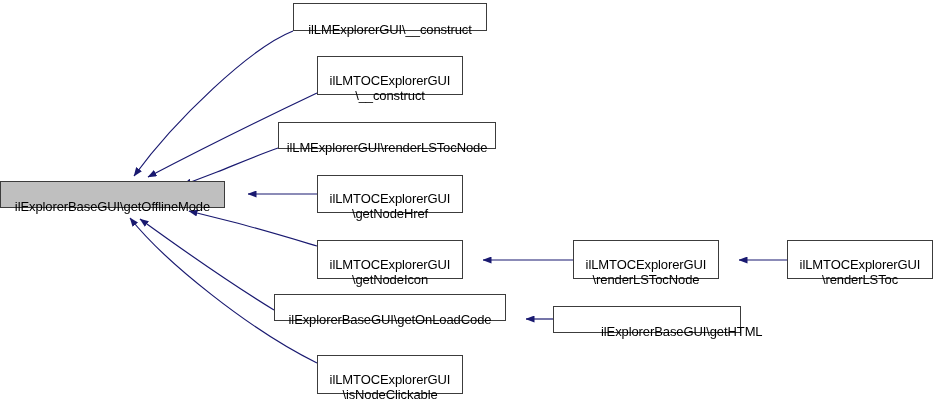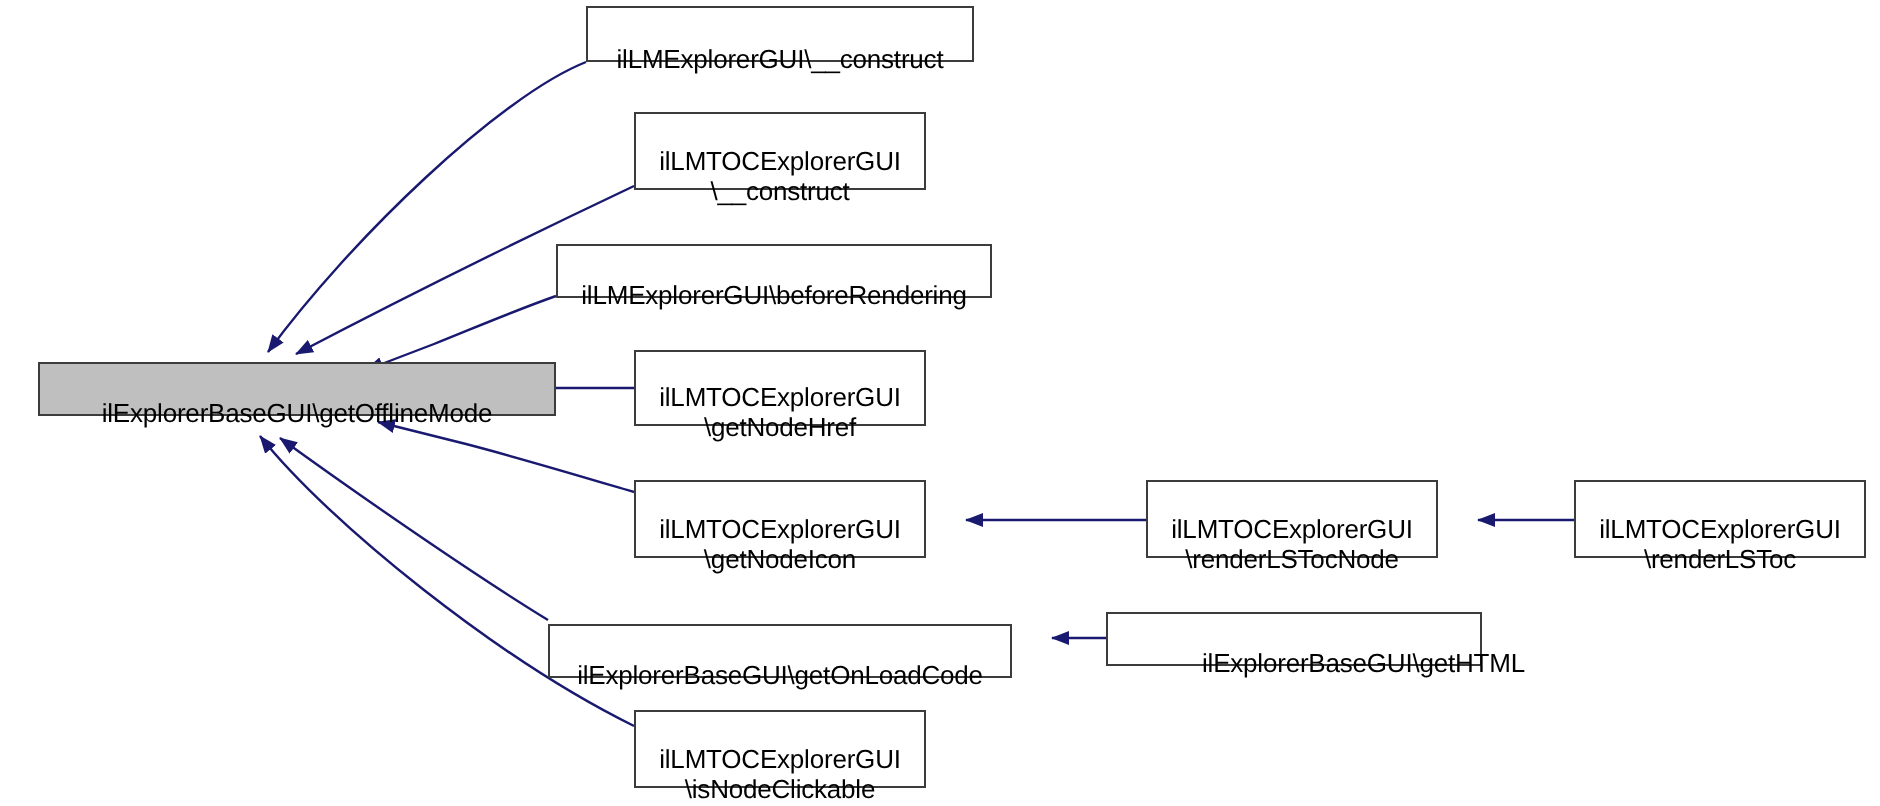--- a/index.html
+++ b/index.html
@@ -71,30 +71,30 @@
         <path d="M317,246 C290,238 260,229 233,222 L189,211" fill="none" stroke="#191970" stroke-width="1.2" marker-end="url(#arrowhead)"></path>
         <path d="M274,310 C238,288 180,248 140,219" fill="none" stroke="#191970" stroke-width="1.2" marker-end="url(#arrowhead)"></path>
         <path d="M317,363 C250,330 165,262 130,218" fill="none" stroke="#191970" stroke-width="1.2" marker-end="url(#arrowhead)"></path>
         <path d="M573,260 L483,260" fill="none" stroke="#191970" stroke-width="1.2" marker-end="url(#arrowhead)"></path>
         <path d="M787,260 L739,260" fill="none" stroke="#191970" stroke-width="1.2" marker-end="url(#arrowhead)"></path>
         <path d="M553,319 L526,319" fill="none" stroke="#191970" stroke-width="1.2" marker-end="url(#arrowhead)"></path>
       </g>
   </svg>
 
   <div id="nodes-group">
-      <div class="node highlight" style="left: 19px; top: 181px; width: 259px; height: 27px;"><span class="node-label">ilExplorerBaseGUI\getOfflineMode</span></div>
+      <div class="node highlight" style="left: 0; top: 181px; width: 225px; height: 27px;"><span class="node-label">ilExplorerBaseGUI\getOfflineMode</span></div>
       <div class="node" style="left: 293px; top: 3px; width: 194px; height: 28px;"><span class="node-label">ilLMExplorerGUI\__construct</span></div>
       <div class="node" style="left: 317px; top: 56px; width: 146px; height: 39px;"><span class="node-label">ilLMTOCExplorerGUI
 \__construct</span></div>
-      <div class="node" style="left: 278px; top: 122px; width: 218px; height: 27px;"><span class="node-label">ilLMExplorerGUI\beforeRendering</span></div>
+      <div class="node" style="left: 278px; top: 122px; width: 218px; height: 27px;"><span class="node-label">ilLMExplorerGUI\renderLSTocNode</span></div>
       <div class="node" style="left: 317px; top: 175px; width: 146px; height: 38px;"><span class="node-label">ilLMTOCExplorerGUI
 \getNodeHref</span></div>
       <div class="node" style="left: 317px; top: 240px; width: 146px; height: 39px;"><span class="node-label">ilLMTOCExplorerGUI
 \getNodeIcon</span></div>
-      <div class="node" style="left: 274px; top: 312px; width: 232px; height: 27px;"><span class="node-label">ilExplorerBaseGUI\getOnLoadCode</span></div>
+      <div class="node" style="left: 274px; top: 294px; width: 232px; height: 27px;"><span class="node-label">ilExplorerBaseGUI\getOnLoadCode</span></div>
       <div class="node" style="left: 317px; top: 355px; width: 146px; height: 39px;"><span class="node-label">ilLMTOCExplorerGUI
 \isNodeClickable</span></div>
       <div class="node" style="left: 573px; top: 240px; width: 146px; height: 39px;"><span class="node-label">ilLMTOCExplorerGUI
 \renderLSTocNode</span></div>
       <div class="node" style="left: 787px; top: 240px; width: 146px; height: 39px;"><span class="node-label">ilLMTOCExplorerGUI
 \renderLSToc</span></div>
       <div class="node" style="left: 553px; top: 306px; width: 188px; height: 27px; padding-left: 47px;"><span class="node-label">ilExplorerBaseGUI\getHTML</span></div>
     </div>
 
 </div>

